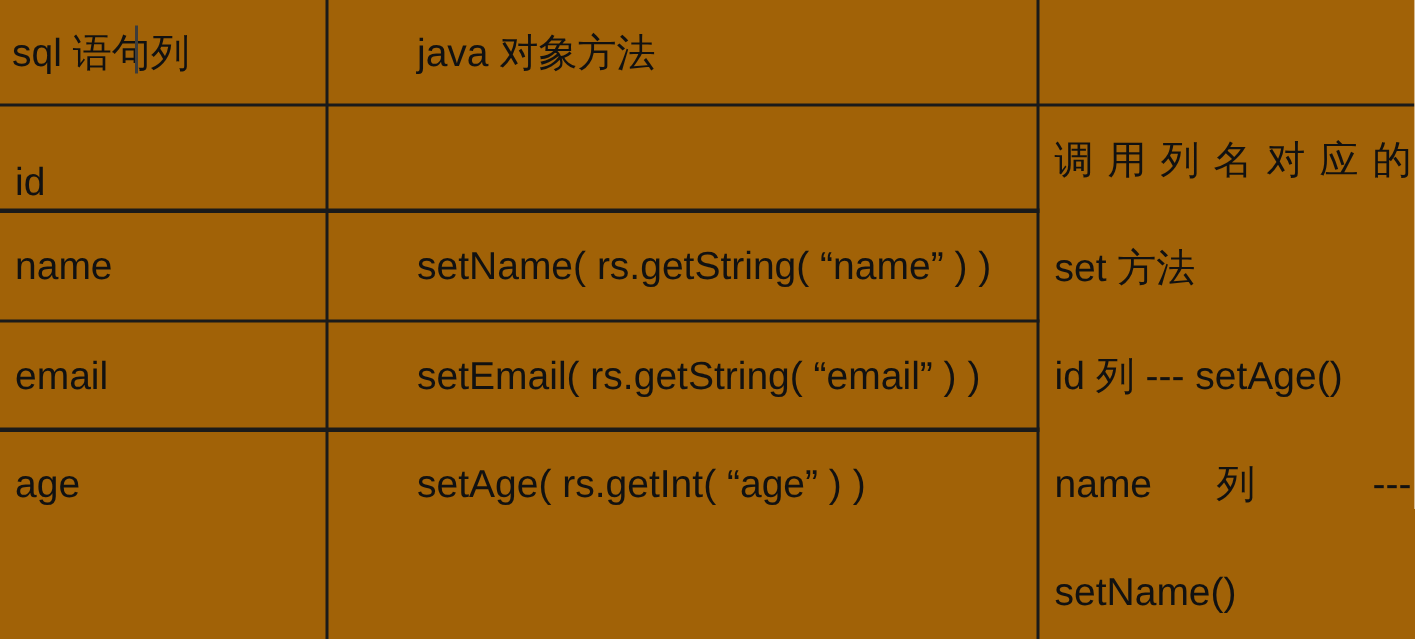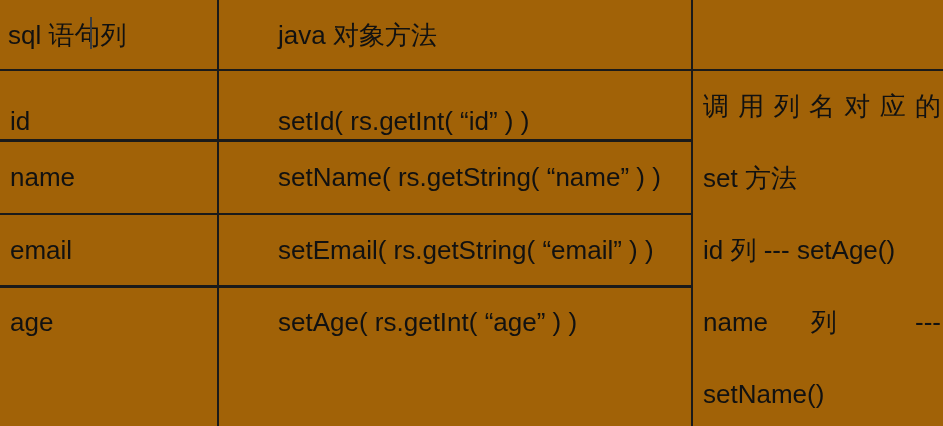--- a/index.html
+++ b/index.html
@@ -88,21 +88,20 @@
 
   <div class="cell c1 head r-head">sql 语句列</div>
   <div class="caret"></div>
   <div class="cell c2 r-head">java 对象方法</div>
 
   <div class="cell c1 r0">id</div>
   <div class="cell c1 r1">name</div>
   <div class="cell c1 r2">email</div>
   <div class="cell c1 r3">age</div>
 
-  <div class="cell c2 r0">setId( rs.getInt( “id” ) )</div>
   <div class="cell c2 r1">setName( rs.getString( “name” ) )</div>
   <div class="cell c2 r2">setEmail( rs.getString( “email” ) )</div>
   <div class="cell c2 r3">setAge( rs.getInt( “age” ) )</div>
 
   <div class="note-cell">
     <div class="note-line jline">调用列名对应的</div>
     <div class="note-line">set 方法</div>
     <div class="note-line">id 列 --- setAge()</div>
     <div class="note-line jline">name 列 ---</div>
     <div class="note-line">setName()</div>

